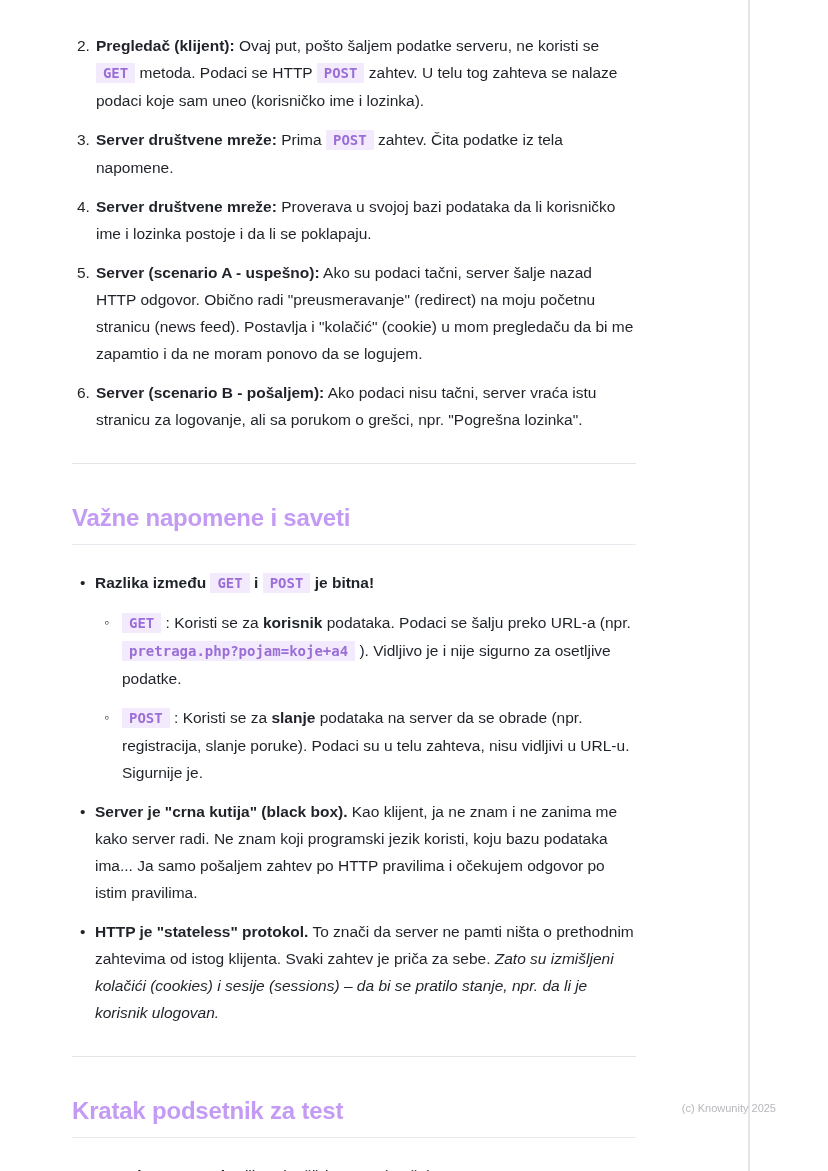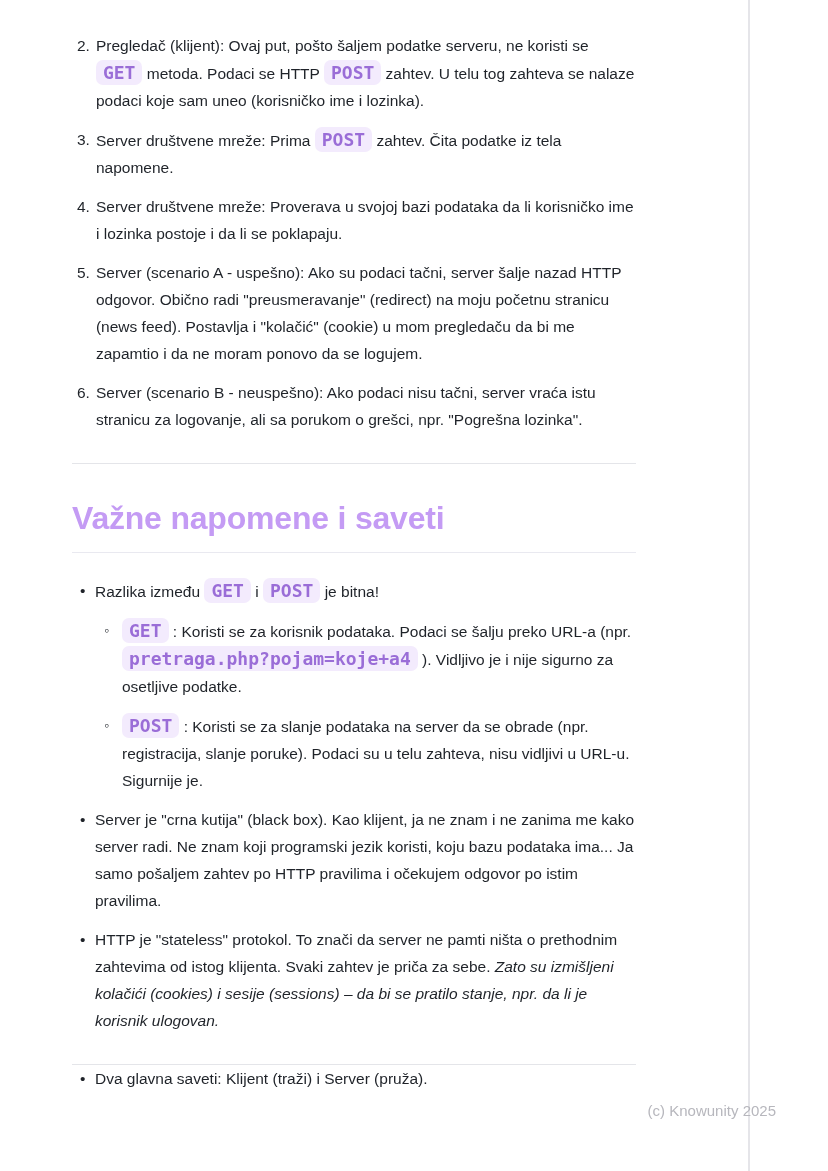--- a/index.html
+++ b/index.html
@@ -64,56 +64,56 @@
   }
   .sub-bullet-marker {
     flex: 0 0 18px;
     text-align: left;
     font-size: 14px;
   }
 
   .item-body { flex: 1; min-width: 0; }
 
   
-  .seg-b { font-weight: 400; text-align: center; }
+  .seg-b { font-weight: 700; text-align: center; }
   .seg-i { font-style: italic; }
   .seg-n { font-weight: 400; text-align: center; }
   .seg-code {
     font-family: "DejaVu Sans Mono", monospace;
-    font-size: 18px;
+    font-size: 14px;
     font-weight: 700;
     color: #9a6dd7;
     background: #f3ebfd;
     padding: 2px 7px;
-    border-radius: 7px;
+    border-radius: 0;
     white-space: nowrap;
   }
 
   
   hr.divider {
     border: none;
     border-top: 1px solid #e4e5e9;
     margin: 30px 0 0 0;
   }
   .section-heading {
     margin: 38px 0 24px 0;
-    padding-bottom: 18px;
+    padding-bottom: 10px;
     border-bottom: 1px solid #e9e9f0;
-    font-size: 32px;
+    font-size: 24px;
     line-height: 32px;
     font-weight: 700;
     color: #c49bf4;
     letter-spacing: -0.2px;
   }
 
   .watermark {
     position: absolute;
     top: 1102px;
     right: 52px;
-    font-size: 15px;
+    font-size: 11px;
     color: #b7b7bd;
   }
 </style>
 </head>
 <body>
 
 <div class="page">
   <div class="page-edge"></div>
 
   <div class="content">
@@ -129,21 +129,21 @@
         <div class="num-item">
           <span class="num-marker">4.</span>
           <div class="item-body"><span class="seg-b">Server društvene mreže:</span><span class="seg-n"> Proverava u svojoj bazi podataka da li korisničko ime i lozinka postoje i da li se poklapaju.</span></div>
         </div>
         <div class="num-item">
           <span class="num-marker">5.</span>
           <div class="item-body"><span class="seg-b">Server (scenario A - uspešno):</span><span class="seg-n"> Ako su podaci tačni, server šalje nazad HTTP odgovor. Obično radi "preusmeravanje" (redirect) na moju početnu stranicu (news feed). Postavlja i "kolačić" (cookie) u mom pregledaču da bi me zapamtio i da ne moram ponovo da se logujem.</span></div>
         </div>
         <div class="num-item">
           <span class="num-marker">6.</span>
-          <div class="item-body"><span class="seg-b">Server (scenario B - neuspešno):</span><span class="seg-n"> Ako podaci nisu tačni, server vraća istu stranicu za logovanje, ali sa porukom o grešci, npr. "Pogrešna lozinka".</span></div>
+          <div class="item-body"><span class="seg-b">Server (scenario B - pošaljem):</span><span class="seg-n"> Ako podaci nisu tačni, server vraća istu stranicu za logovanje, ali sa porukom o grešci, npr. "Pogrešna lozinka".</span></div>
         </div>
       </div>
 
     <hr class="divider">
 
     <h2 class="section-heading">Važne napomene i saveti</h2>
     <div class="bullet-list">
         <div class="bullet-item">
           <span class="bullet-marker">•</span>
           <div class="item-body"><span class="seg-b">Razlika između </span><span class="seg-code">GET</span><span class="seg-b"> i </span><span class="seg-code">POST</span><span class="seg-b"> je bitna!</span></div>
@@ -161,20 +161,21 @@
           <div class="item-body"><span class="seg-b">Server je "crna kutija" (black box).</span><span class="seg-n"> Kao klijent, ja ne znam i ne zanima me kako server radi. Ne znam koji programski jezik koristi, koju bazu podataka ima... Ja samo pošaljem zahtev po HTTP pravilima i očekujem odgovor po istim pravilima.</span></div>
         </div>
         <div class="bullet-item">
           <span class="bullet-marker">•</span>
           <div class="item-body"><span class="seg-b">HTTP je "stateless" protokol.</span><span class="seg-n"> To znači da server ne pamti ništa o prethodnim zahtevima od istog klijenta. Svaki zahtev je priča za sebe. </span><span class="seg-i">Zato su izmišljeni kolačići (cookies) i sesije (sessions) – da bi se pratilo stanje, npr. da li je korisnik ulogovan.</span></div>
         </div>
       </div>
 
     <hr class="divider">
 
+    <h2 class="section-heading">Kratak podsetnik za test</h2>
     <div class="bullet-list">
         <div class="bullet-item">
           <span class="bullet-marker">•</span>
           <div class="item-body"><span class="seg-b">Dva glavna saveti:</span><span class="seg-n"> Klijent (traži) i Server (pruža).</span></div>
         </div>
       </div>
   </div>
 
   <div class="watermark">(c) Knowunity 2025</div>
 </div>

